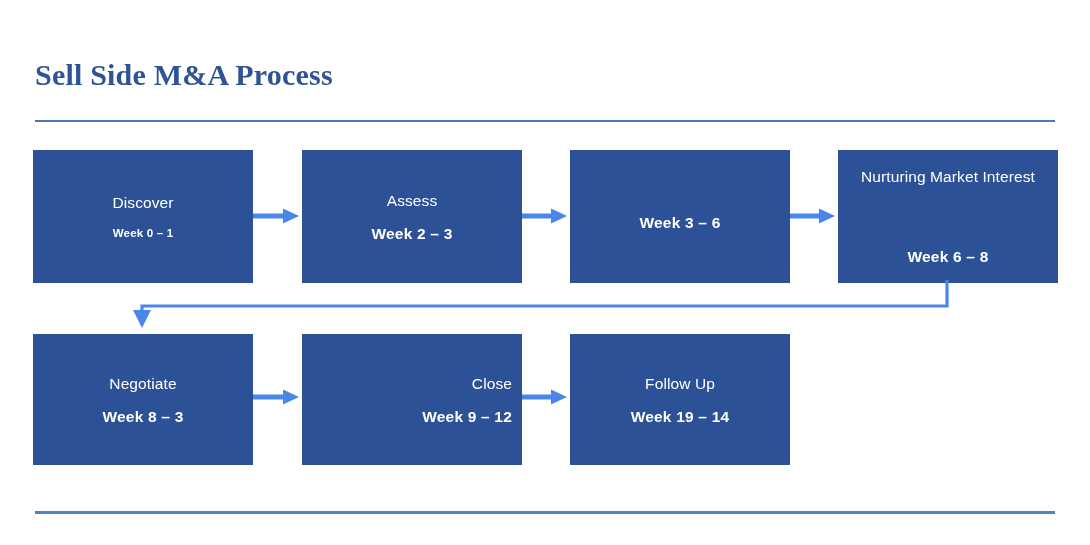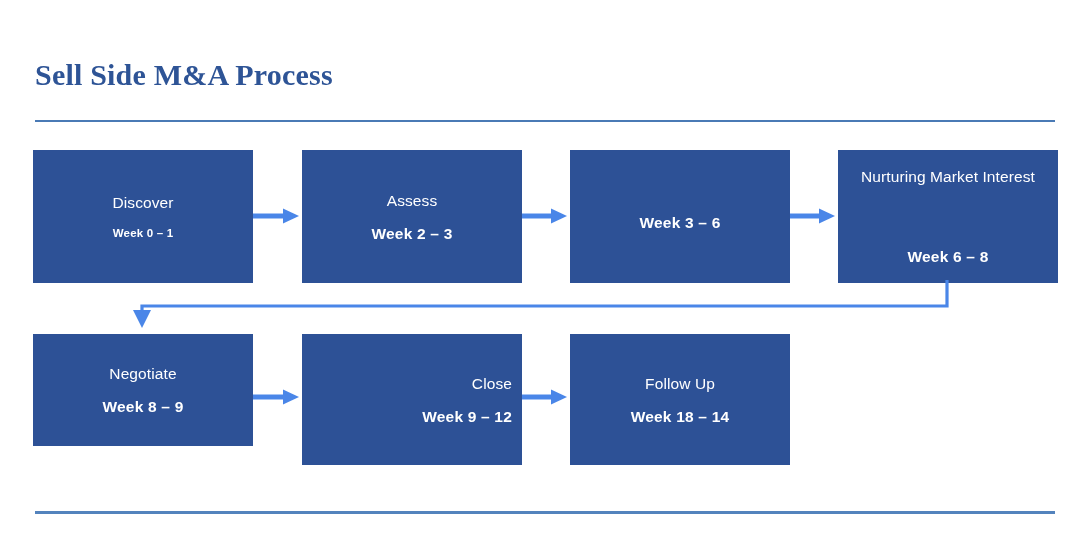--- a/index.html
+++ b/index.html
@@ -83,21 +83,21 @@
     font-size: 11.5px;
     line-height: 17px;
   }
 
   
   #box-discover        { left: 33px;  top: 150px; width: 220px; height: 133px; }
   #box-assess          { left: 302px; top: 150px; width: 220px; height: 133px; }
   #box-initial-market  { left: 570px; top: 150px; width: 220px; height: 133px; }
   #box-nurturing       { left: 838px; top: 150px; width: 220px; height: 133px; gap: 47px; }
   
-  #box-negotiate       { left: 33px;  top: 334px; width: 220px; height: 112px; }
+  #box-negotiate       { left: 33px;  top: 334px; width: 220px; height: 131px; }
   #box-close           { left: 302px; top: 334px; width: 220px; height: 131px; align-items: flex-end; }
   #box-follow-up       { left: 570px; top: 334px; width: 220px; height: 131px; text-align: right; }
 
   
   .arrow-h {
     position: absolute;
     height: 18px;
     display: block;
   }
   #arrow-1 { left: 253px; top: 207px; width: 49px; }
@@ -138,31 +138,31 @@
     <div class="box-week">Week 3 – 6</div>
   </div>
 
   <div class="box" id="box-nurturing">
     <div class="box-title">Nurturing Market Interest</div>
     <div class="box-week">Week 6 – 8</div>
   </div>
 
   <div class="box" id="box-negotiate">
     <div class="box-title">Negotiate</div>
-    <div class="box-week">Week 8 – 9</div>
+    <div class="box-week">Week 8 – 3</div>
   </div>
 
   <div class="box" id="box-close">
     <div class="box-title">Close</div>
     <div class="box-week">Week 9 – 12</div>
   </div>
 
   <div class="box" id="box-follow-up">
     <div class="box-title">Follow Up</div>
-    <div class="box-week">Week 18 – 14</div>
+    <div class="box-week">Week 19 – 14</div>
   </div>
 
   <svg class="arrow-h" id="arrow-1" viewBox="0 0 49 18">
     <path d="M0 9 H32" stroke="#4a86e8" stroke-width="5" fill="none"></path>
     <path d="M30 1.5 L46 9 L30 16.5 Z" fill="#4a86e8"></path>
   </svg>
 
   <svg class="arrow-h" id="arrow-2" viewBox="0 0 48 18">
     <path d="M0 9 H31" stroke="#4a86e8" stroke-width="5" fill="none"></path>
     <path d="M29 1.5 L45 9 L29 16.5 Z" fill="#4a86e8"></path>

